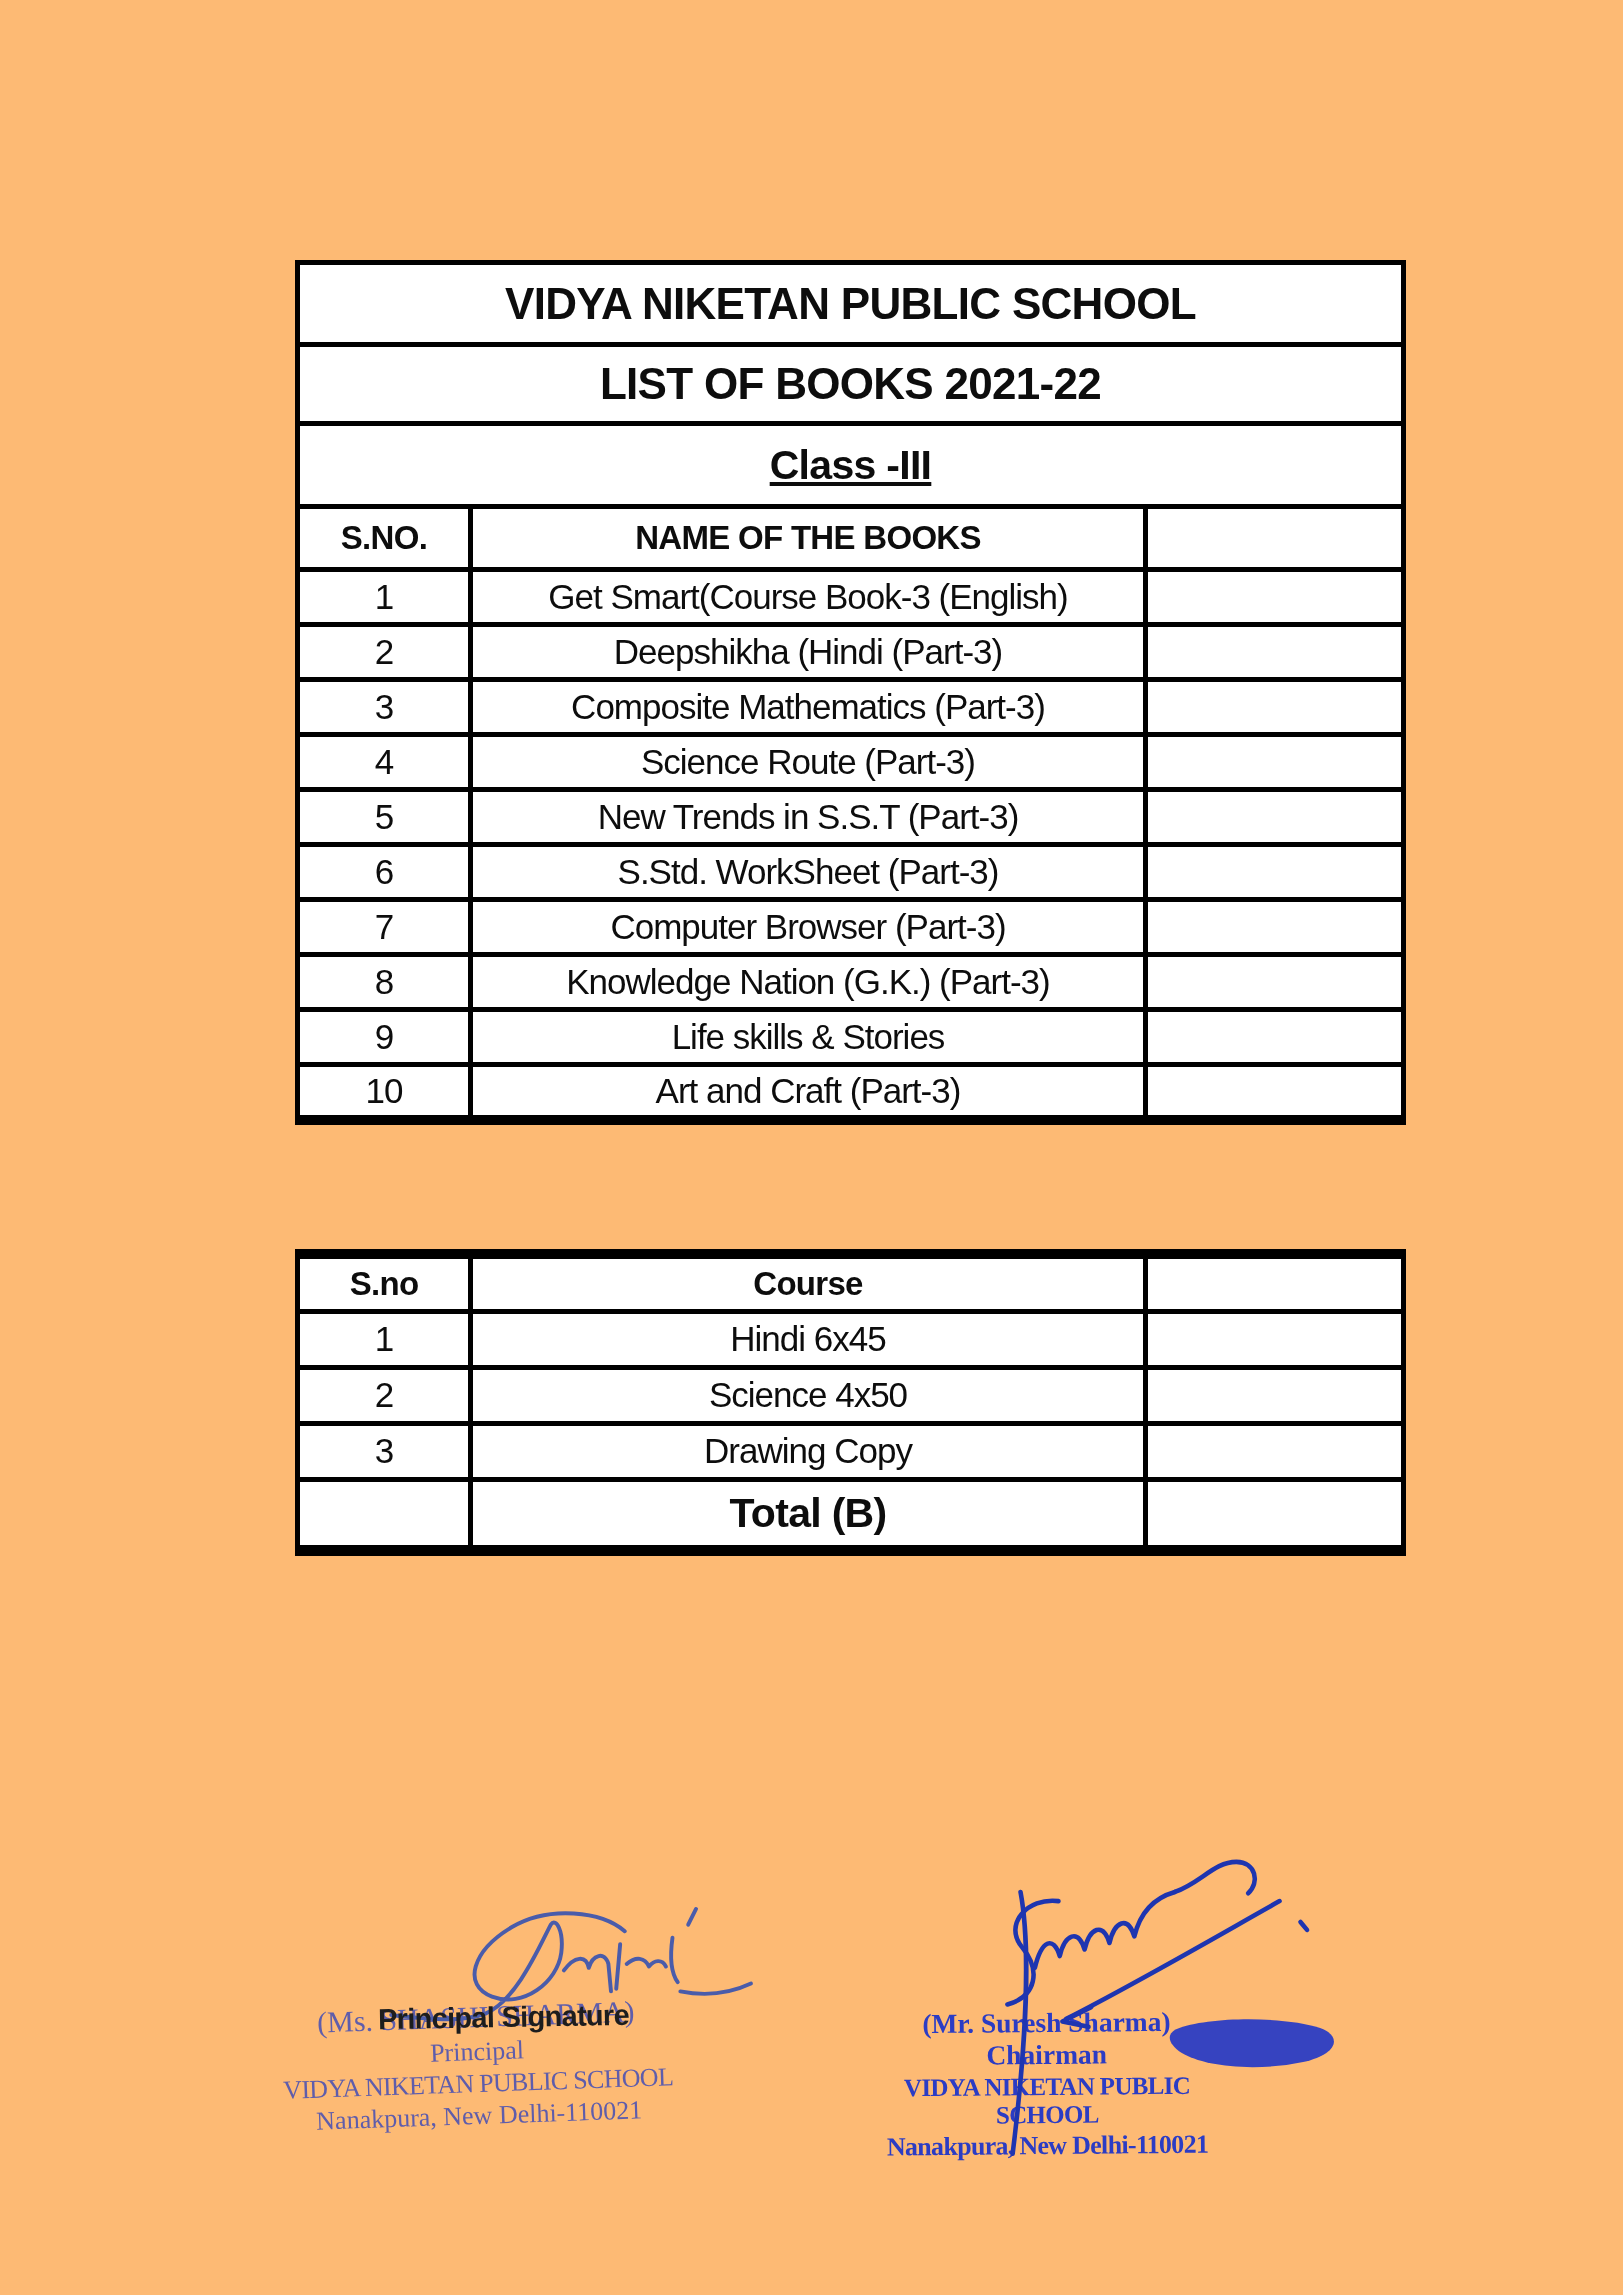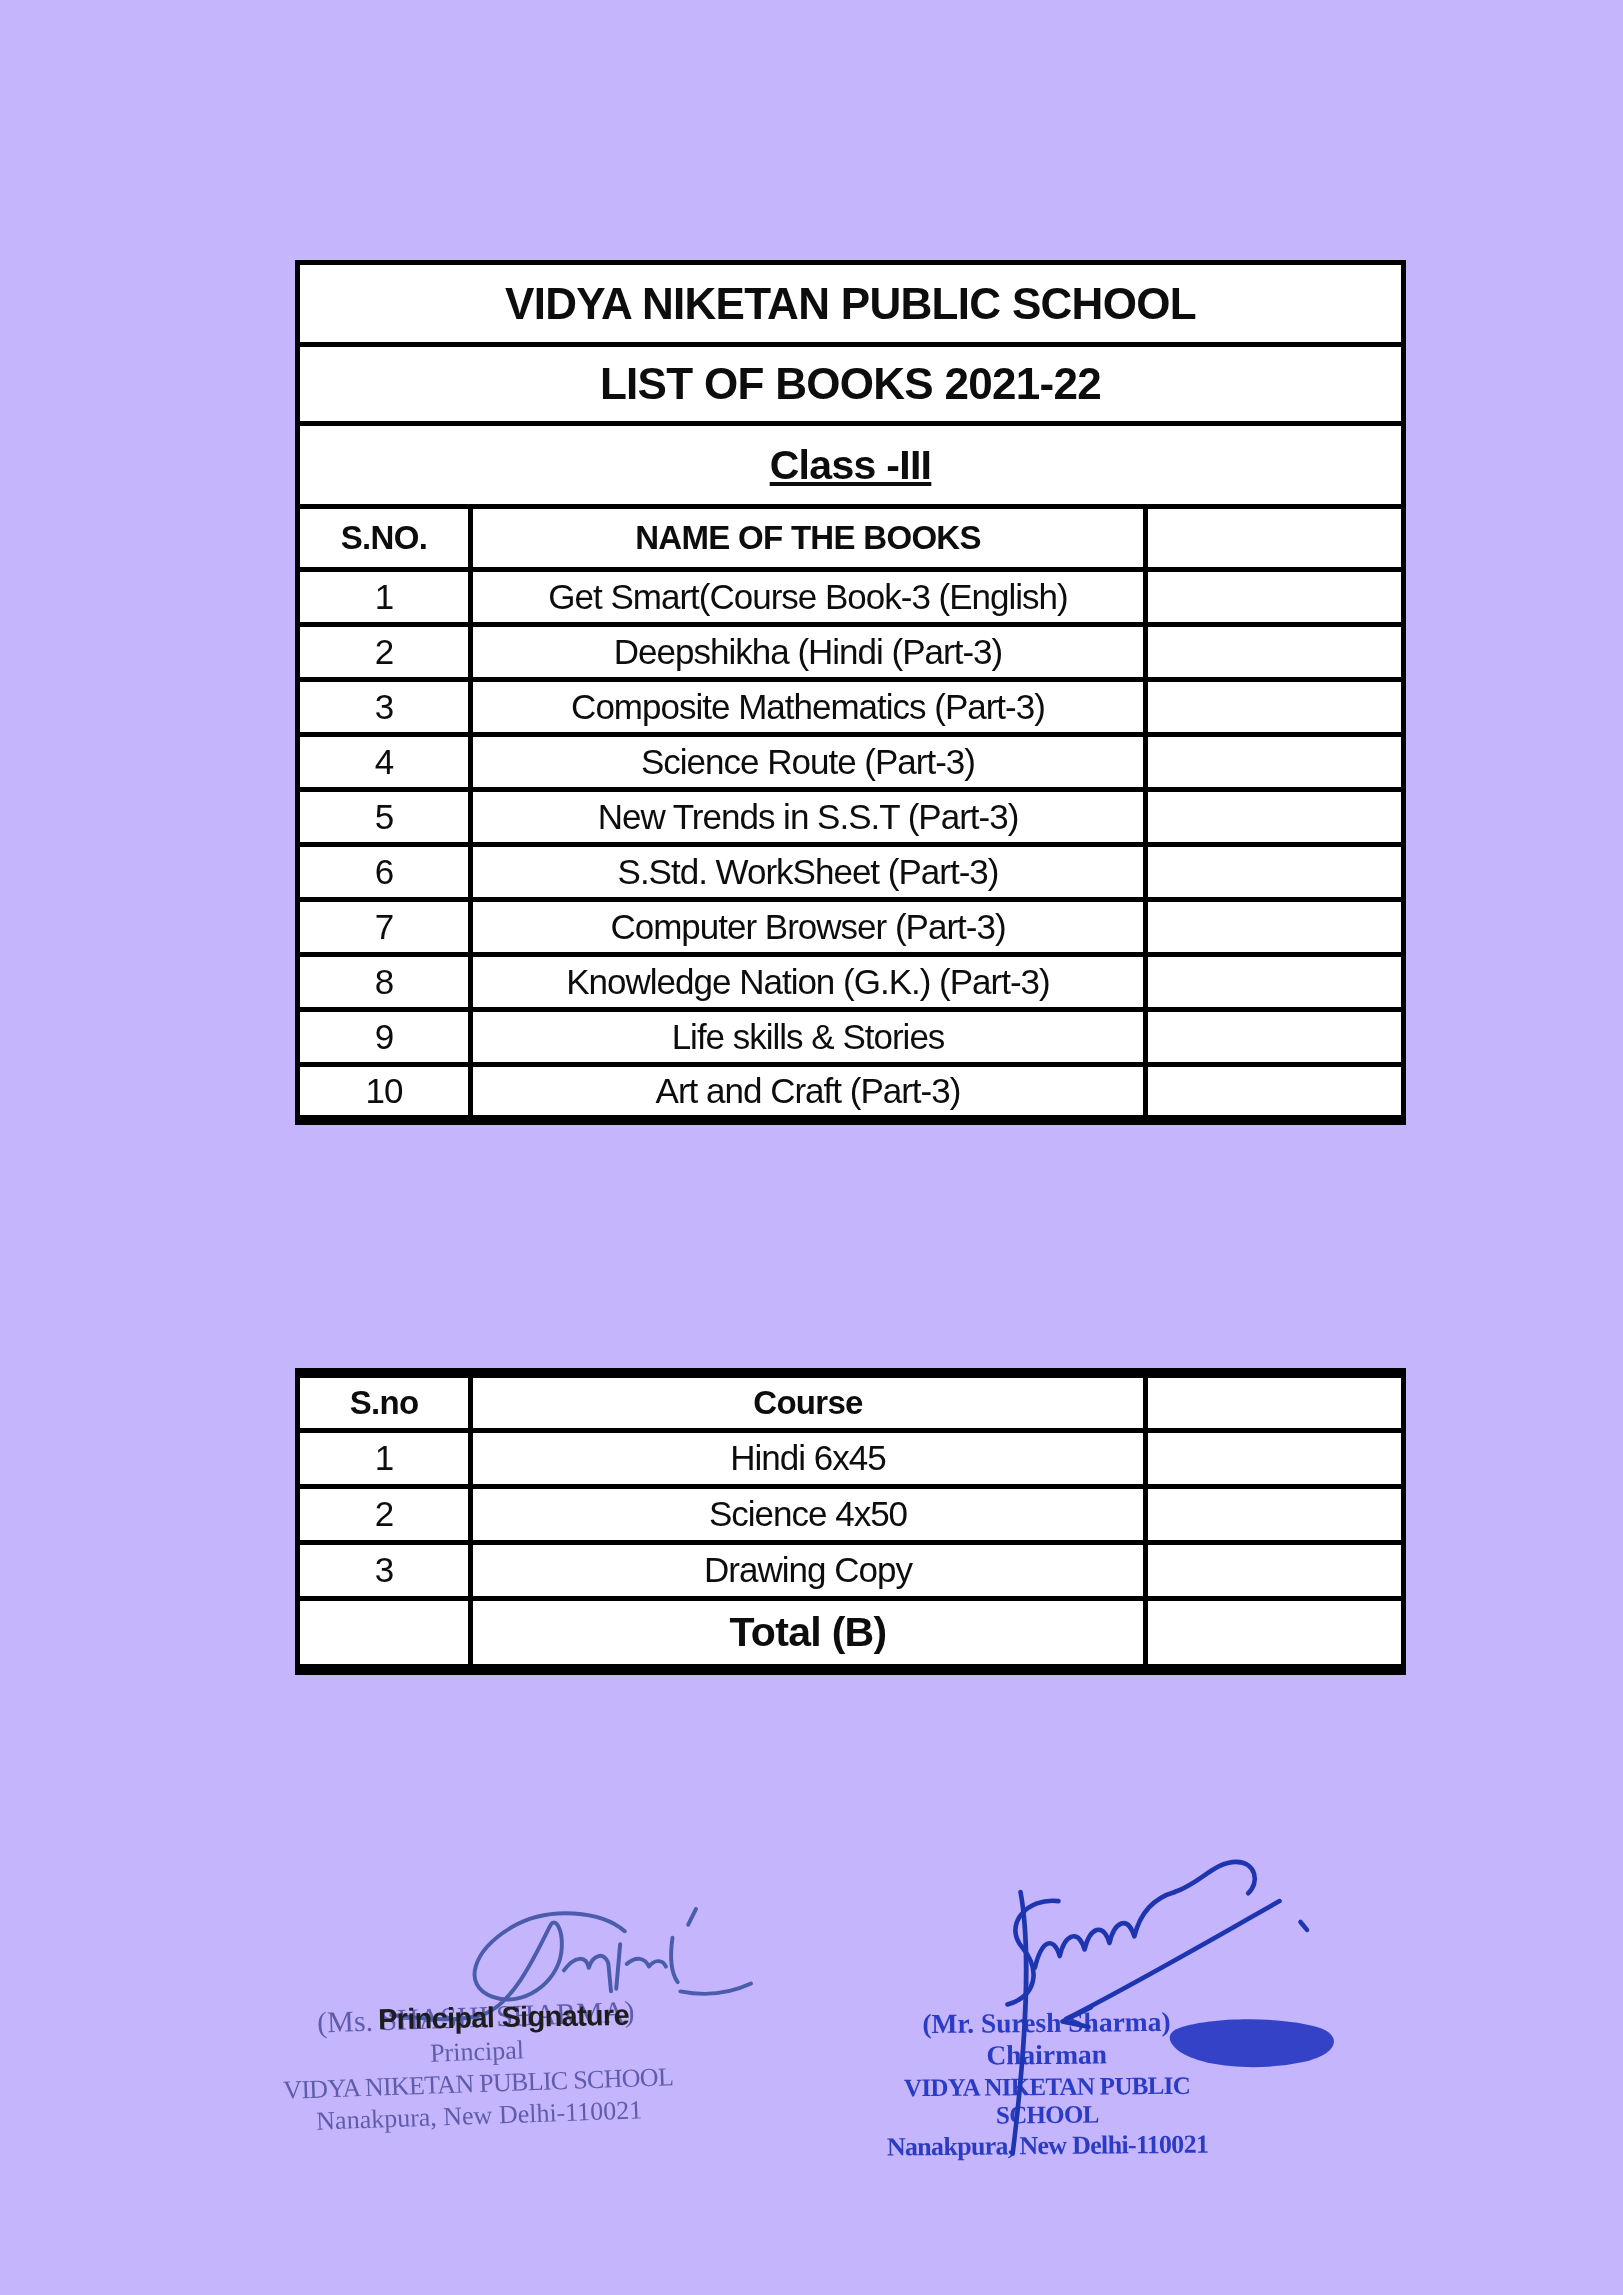--- a/index.html
+++ b/index.html
@@ -4,39 +4,39 @@
 <style>
   * { box-sizing: border-box; margin: 0; padding: 0; }
   body {
     width: 1623px; height: 2295px;
     background: #ffffff;
     font-family: "Liberation Sans", sans-serif;
     color: #0d0d0d;
     position: relative;
     overflow: hidden;
   }
-  .page { position: absolute; inset: 0; background: #c4b5fd; }
+  .page { position: absolute; inset: 0; background: #fdba74; }
 
   table {
     border-collapse: collapse;
     table-layout: fixed;
     position: absolute;
     left: 295px;
     width: 1107px;
     background: #ffffff;
   }
   td {
     border: 5.9px solid #000;
     text-align: center;
     vertical-align: middle;
     overflow: hidden;
     letter-spacing: -0.7px;
   }
   .t1 { top: 260px; border: 5.9px solid #000; border-bottom-width: 10.5px; }
-  .t2 { top: 1368px; border: 5.9px solid #000; border-top-width: 10.5px; border-bottom-width: 11.8px; }
+  .t2 { top: 1249px; border: 5.9px solid #000; border-top-width: 10.5px; border-bottom-width: 11.8px; }
 
   .r-title td   { height: 82px; font-size: 44px; font-weight: 700; letter-spacing: -0.7px; }
   .r-sub td     { height: 79px; font-size: 44px; font-weight: 700; }
   .r-class td   { height: 83px; font-size: 41px; font-weight: 700; text-decoration: underline; }
   .r-head td    { height: 63px;  font-size: 33px; font-weight: 700; text-align: center; }
   .r-data td    { height: 55px;  font-size: 35px; font-weight: 400; letter-spacing: -1px; }
   .r-total td   { height: 72px; font-size: 41px; font-weight: 700; }
 
   .t2 .r-head td  { height: 57px; font-size: 33px; font-weight: 700; }
   .t2 .r-data td  { height: 56px; }

